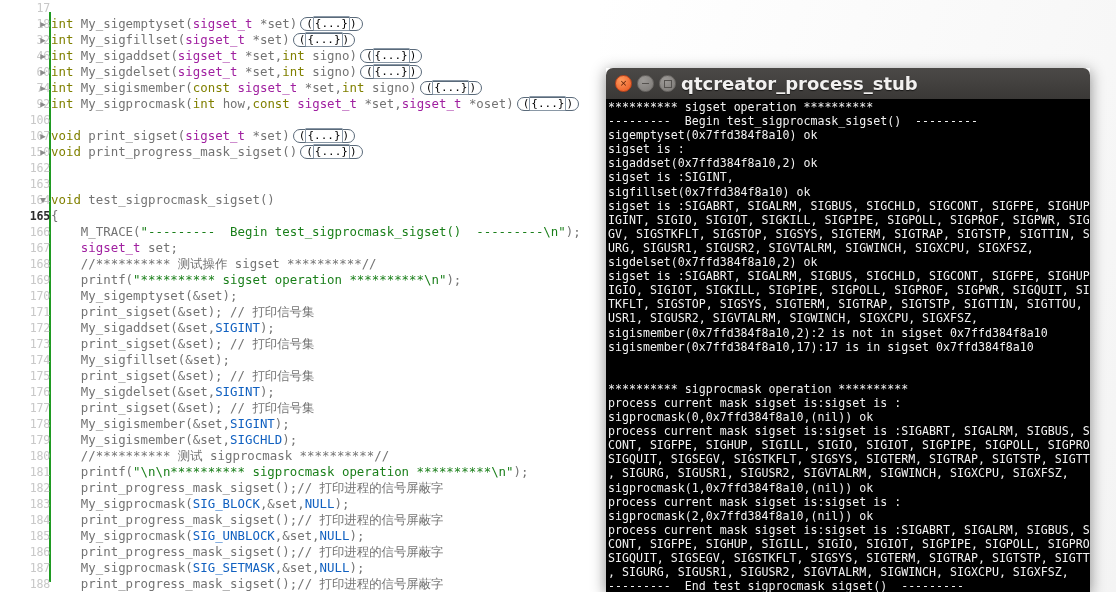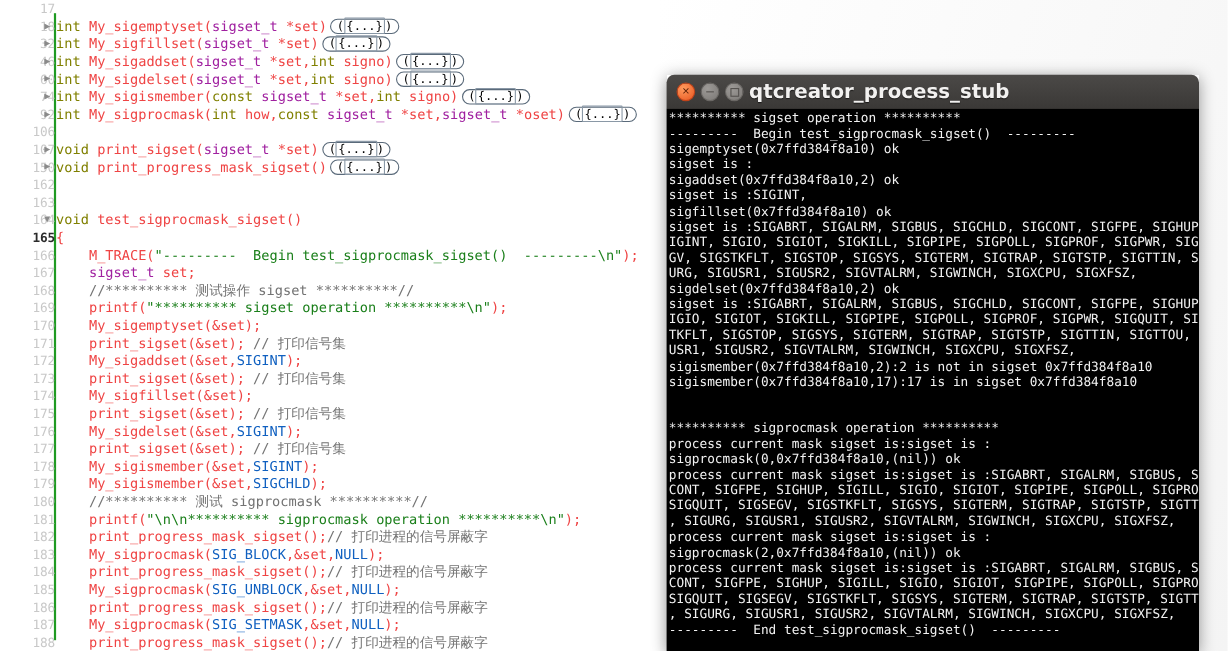--- a/index.html
+++ b/index.html
@@ -28,21 +28,21 @@
   
   #scopebar{position:absolute;left:49px;top:12px;width:2px;height:570px;
             background:#1f9a22;}
 
   
   .kw{color:#808000;}      
   .typ{color:#a020a0;margin-top:22px;}     
   .cmt{color:#737373;}     
   .str{color:#1a7f1a;}
   .cst{color:#1060c0;}     
-  .pln{color:#ef4444;}
+  .pln{color:#737373;}
 
   .foldbox{display:inline-block;border:1px solid #5a6a7a;border-radius:7px;
            padding:0 5px;margin-left:3px;line-height:12px;font-size:11px;
            background:#ffffff;position:relative;top:-1px;}
   .foldbox i{font-style:normal;border:1px solid #8a98a6;padding:0 1px;
              border-radius:1px;}
 
   
   #term{position:absolute;left:606px;top:68px;width:484px;height:524px;
         box-shadow:0 3px 14px rgba(0,0,0,0.45);}
@@ -150,20 +150,21 @@
           <div class="tline">sigismember(0x7ffd384f8a10,17):17 is in sigset 0x7ffd384f8a10</div>
           <div class="tline blank"></div>
           <div class="tline blank"></div>
           <div class="tline">********** sigprocmask operation **********</div>
           <div class="tline">process current mask sigset is:sigset is :</div>
           <div class="tline">sigprocmask(0,0x7ffd384f8a10,(nil)) ok</div>
           <div class="tline">process current mask sigset is:sigset is :SIGABRT, SIGALRM, SIGBUS, SIGCHLD, SIG</div>
           <div class="tline">CONT, SIGFPE, SIGHUP, SIGILL, SIGIO, SIGIOT, SIGPIPE, SIGPOLL, SIGPROF, SIGPWR,</div>
           <div class="tline">SIGQUIT, SIGSEGV, SIGSTKFLT, SIGSYS, SIGTERM, SIGTRAP, SIGTSTP, SIGTTIN, SIGTTOU</div>
           <div class="tline">, SIGURG, SIGUSR1, SIGUSR2, SIGVTALRM, SIGWINCH, SIGXCPU, SIGXFSZ,</div>
+          <div class="tline">sigprocmask(1,0x7ffd384f8a10,(nil)) ok</div>
           <div class="tline">process current mask sigset is:sigset is :</div>
           <div class="tline">sigprocmask(2,0x7ffd384f8a10,(nil)) ok</div>
           <div class="tline">process current mask sigset is:sigset is :SIGABRT, SIGALRM, SIGBUS, SIGCHLD, SIG</div>
           <div class="tline">CONT, SIGFPE, SIGHUP, SIGILL, SIGIO, SIGIOT, SIGPIPE, SIGPOLL, SIGPROF, SIGPWR,</div>
           <div class="tline">SIGQUIT, SIGSEGV, SIGSTKFLT, SIGSYS, SIGTERM, SIGTRAP, SIGTSTP, SIGTTIN, SIGTTOU</div>
           <div class="tline">, SIGURG, SIGUSR1, SIGUSR2, SIGVTALRM, SIGWINCH, SIGXCPU, SIGXFSZ,</div>
           <div class="tline">---------  End test_sigprocmask_sigset()  ---------</div>
         </div>
 
     </div>

